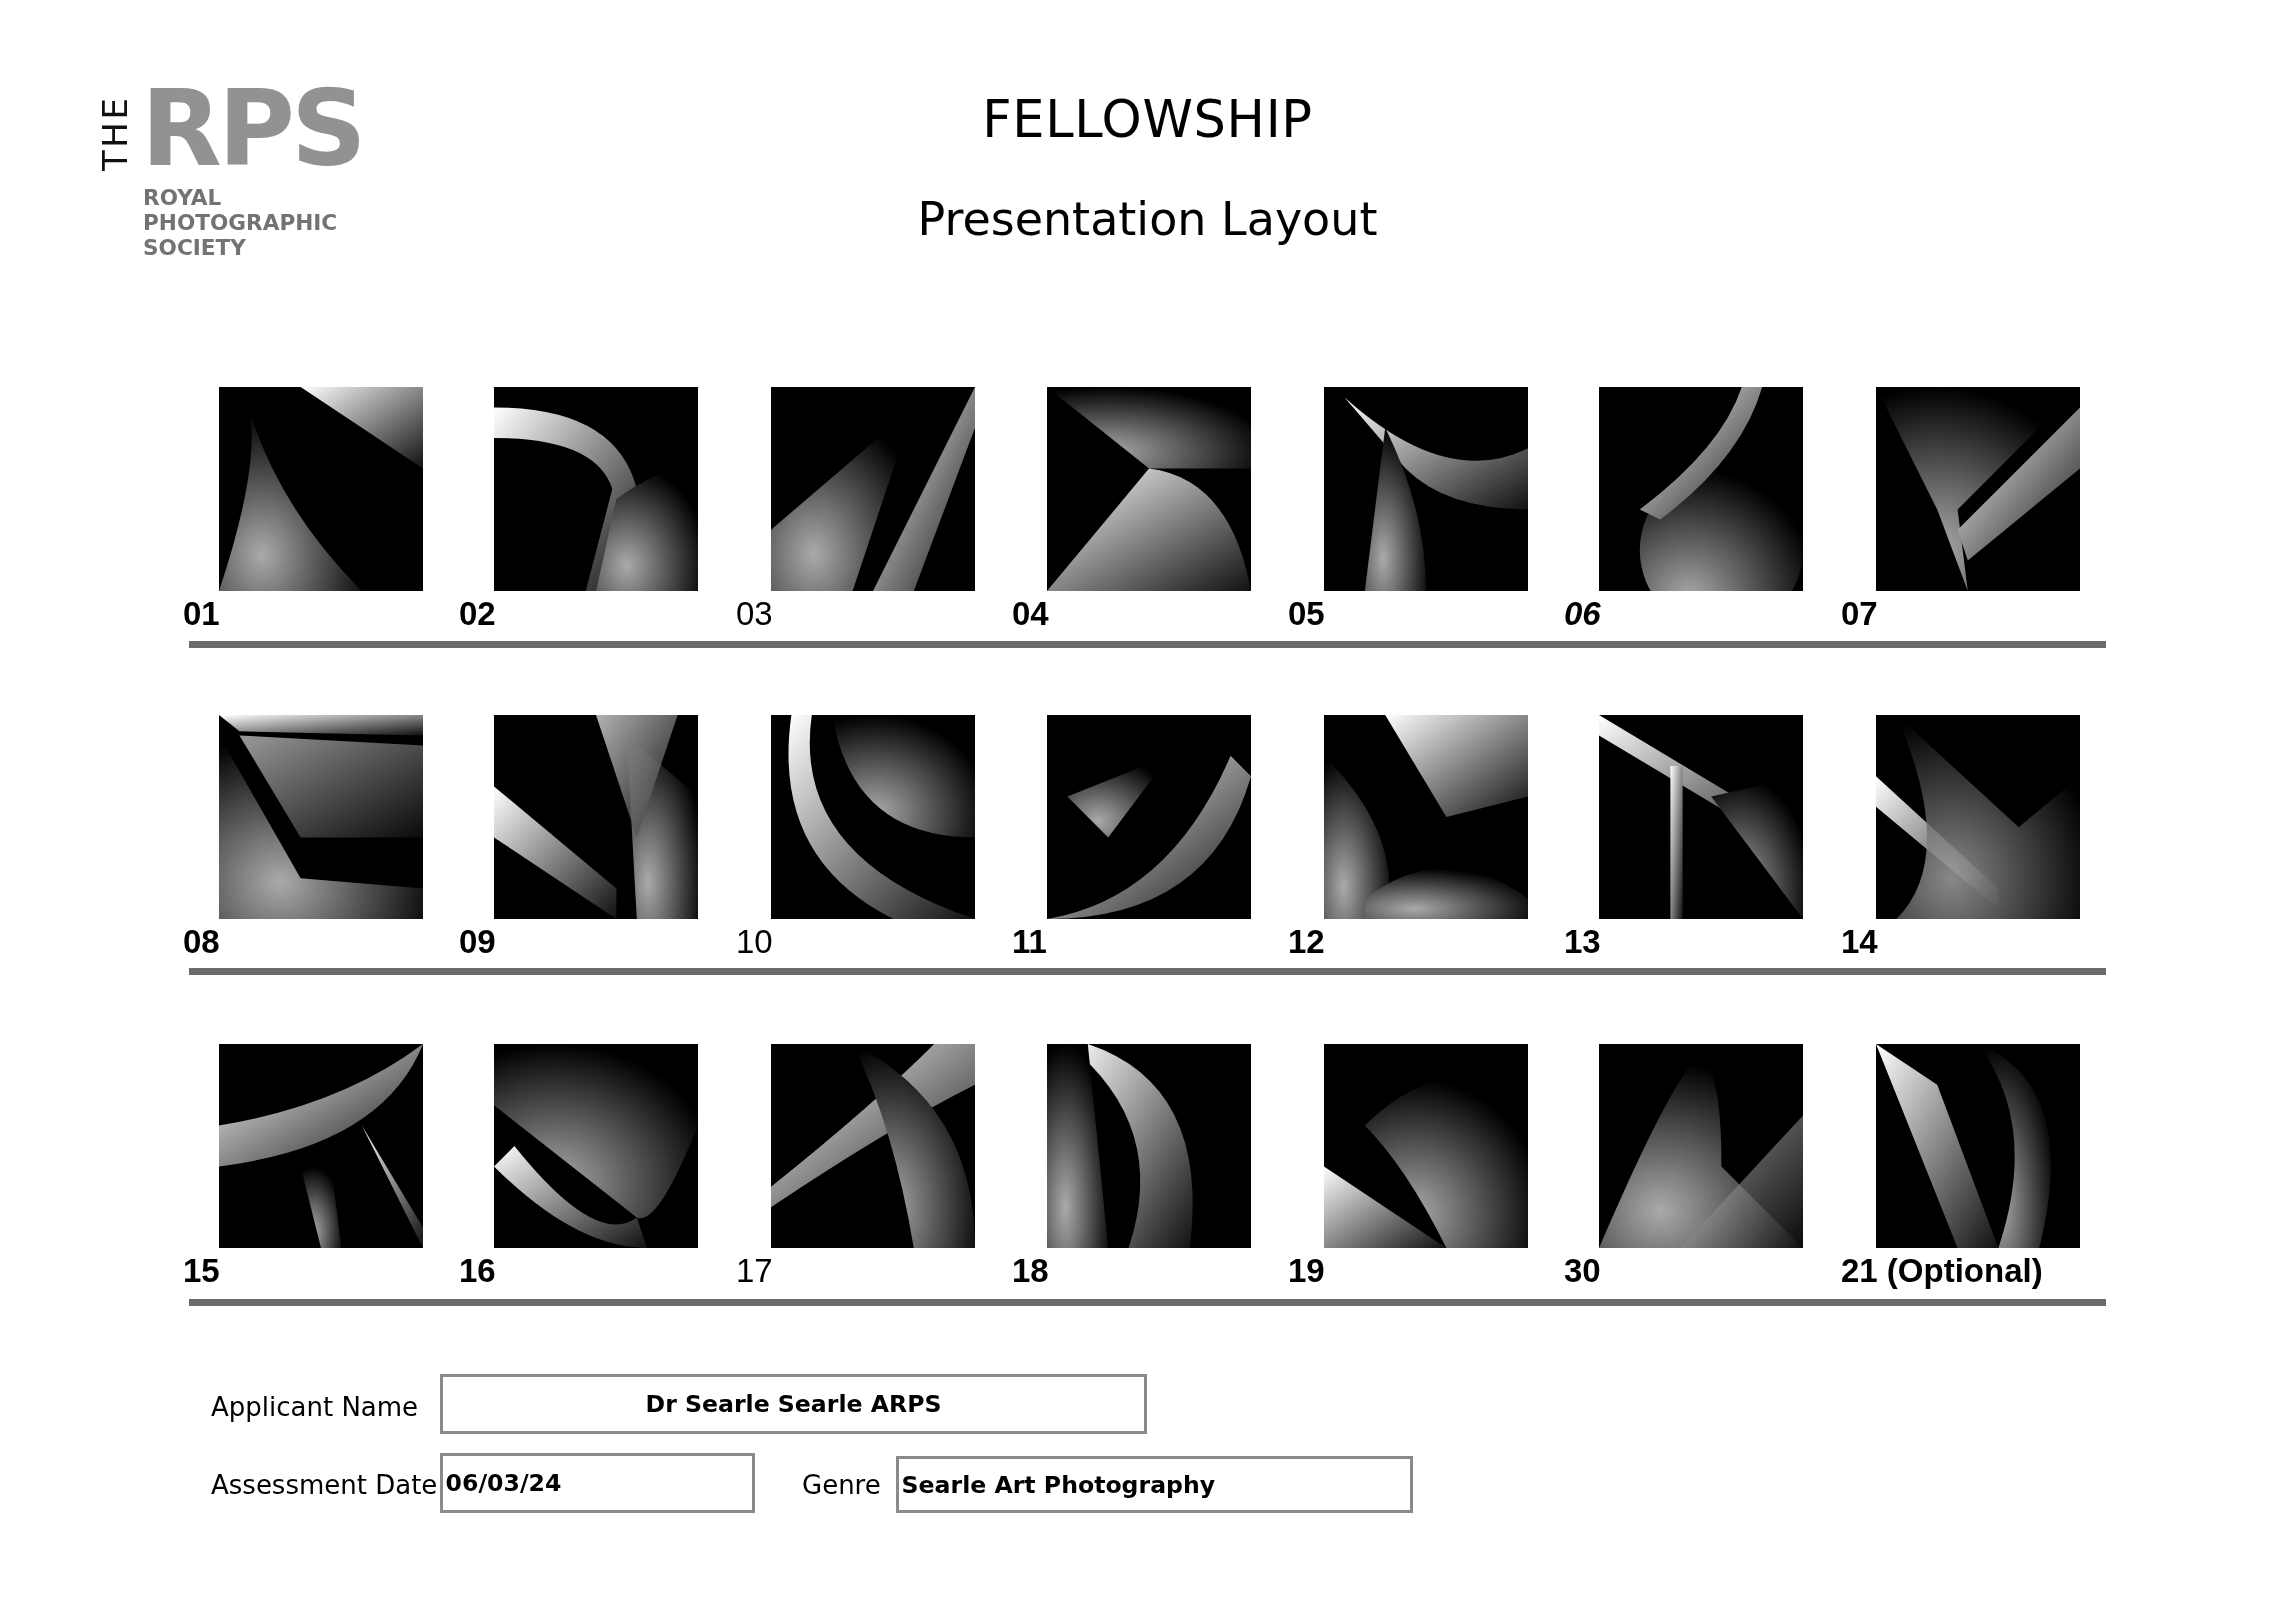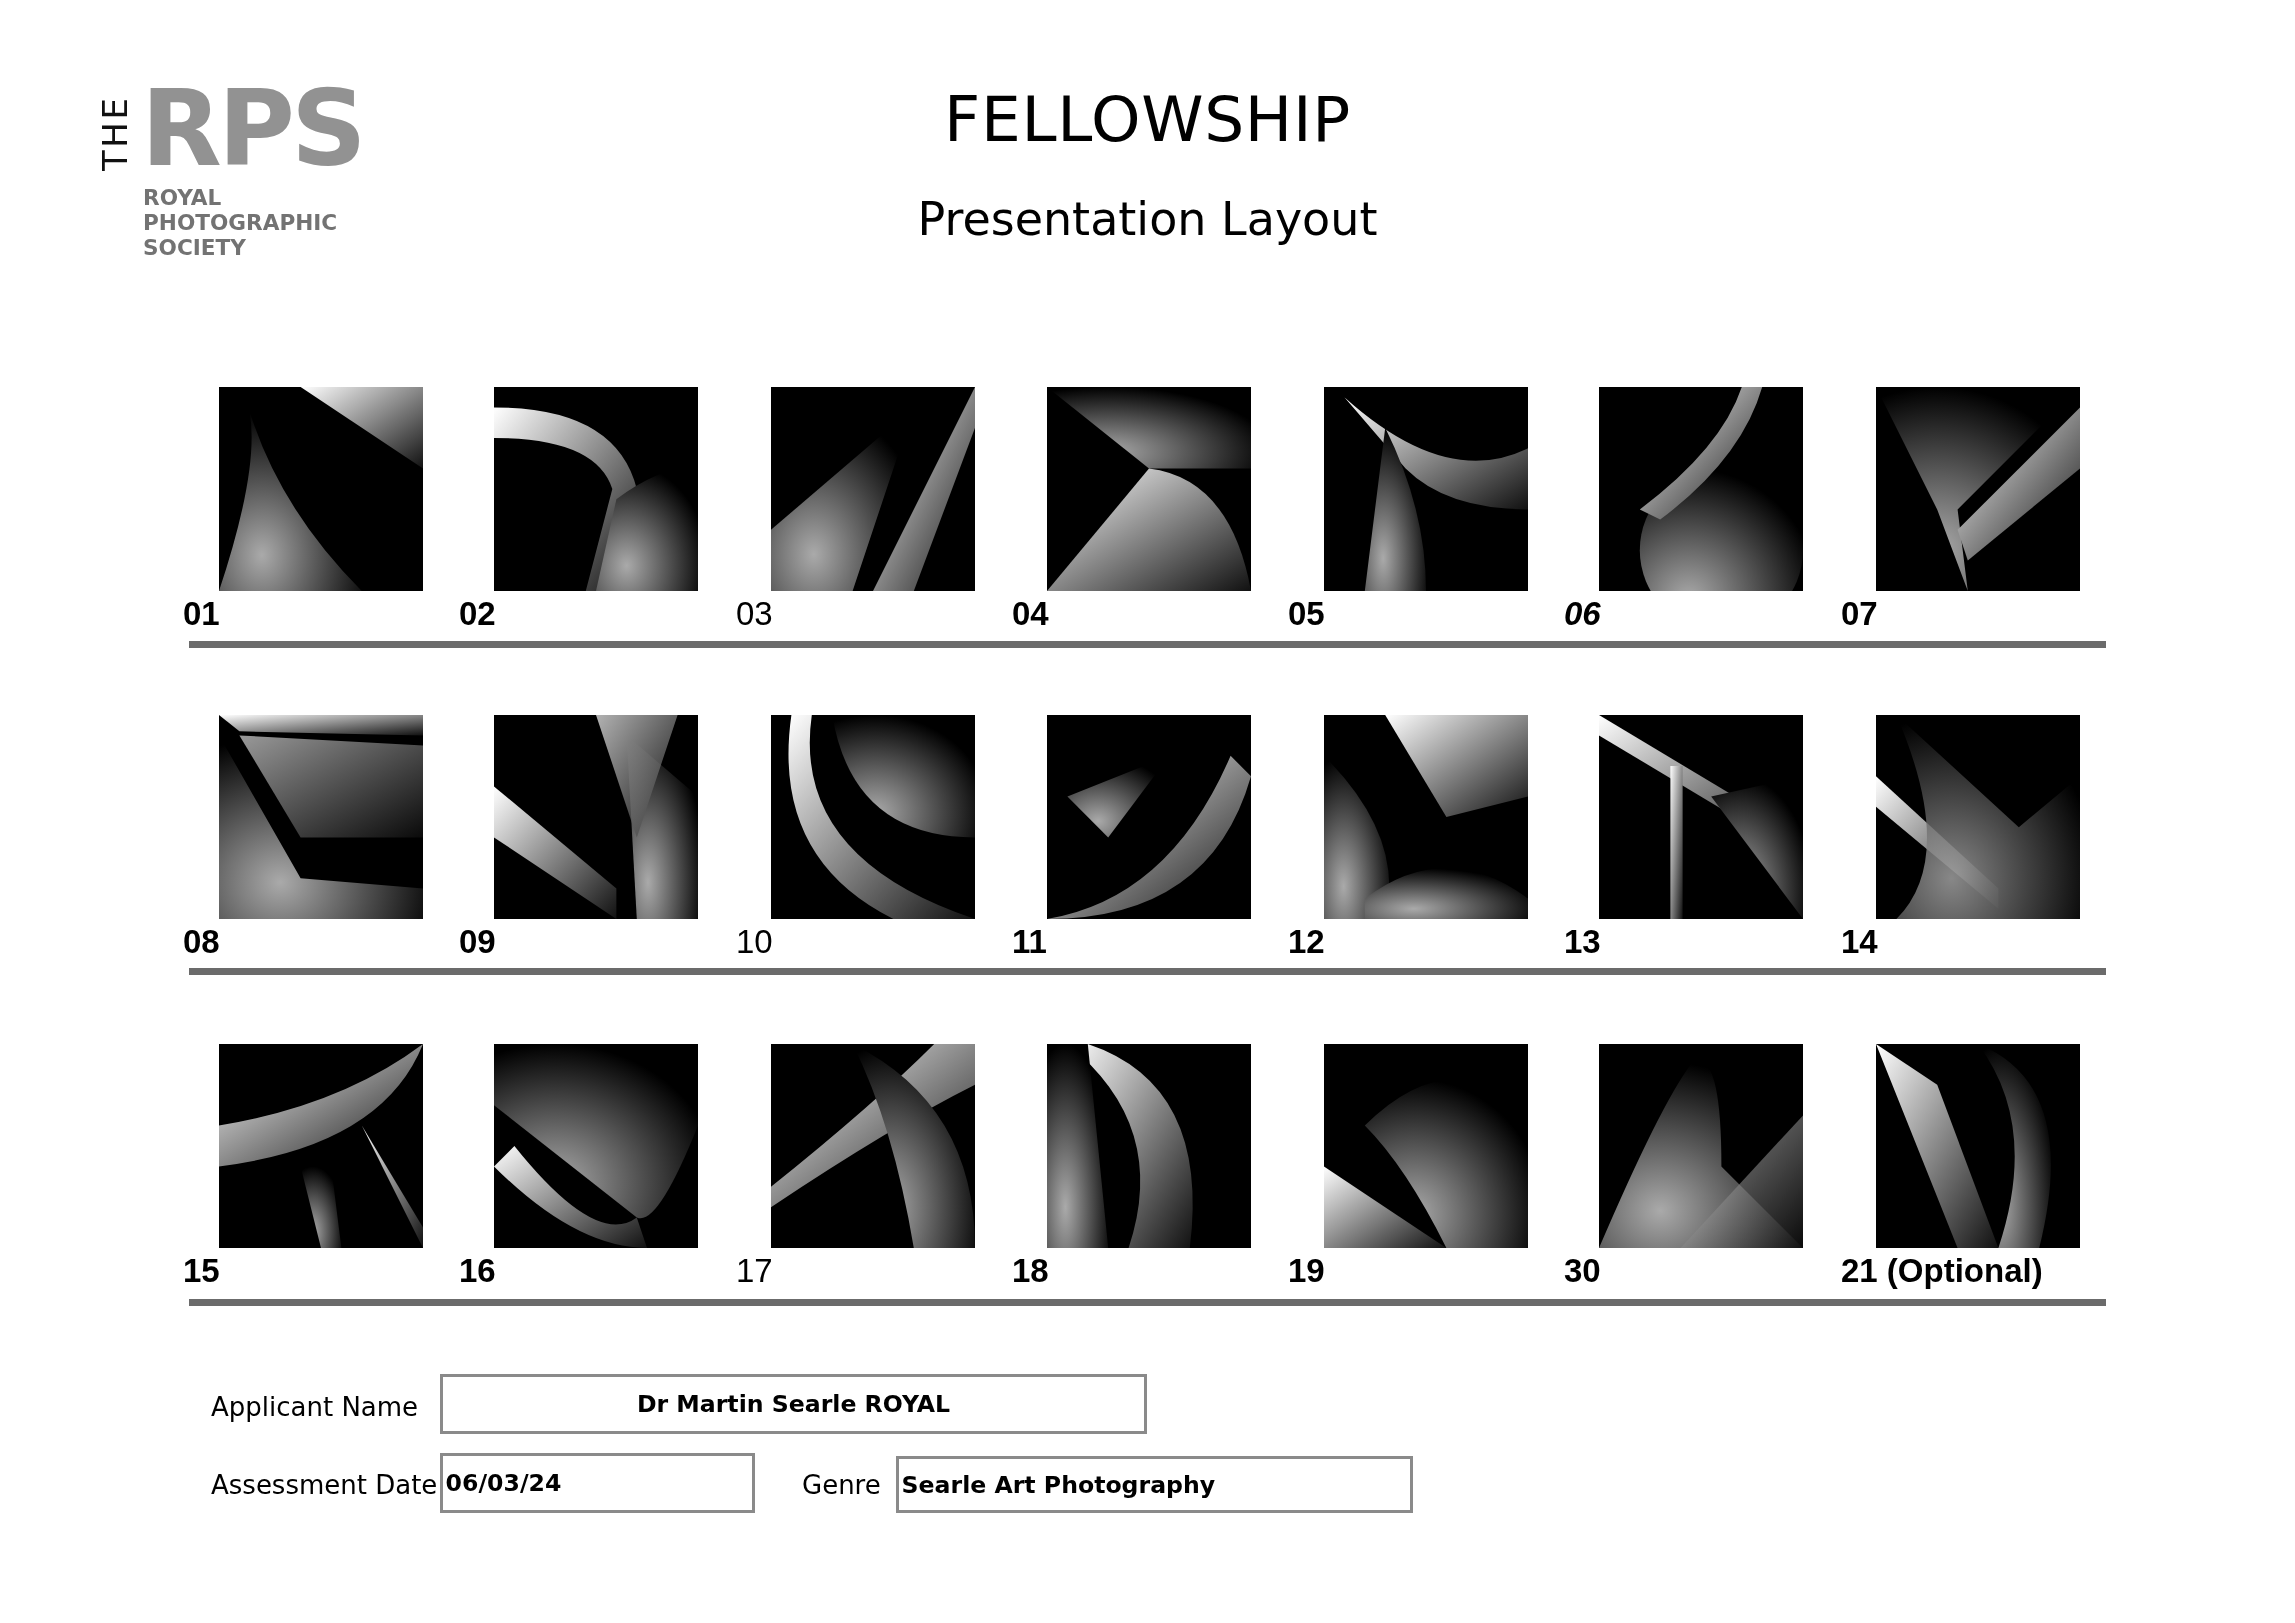--- a/index.html
+++ b/index.html
@@ -2,21 +2,21 @@
 <html style="font-size:10.5px"><head>
 <meta charset="utf-8">
 <style>
   html,body{margin:0;padding:0;background:#fff;}
   body{width:2295px;height:1623px;position:relative;overflow:hidden;font-family:"DejaVu Sans",sans-serif;}
   .logo-the{position:absolute;left:98px;top:92px;width:39px;height:79px;}
   .logo-the span{position:absolute;left:0;top:0;transform-origin:left top;transform:rotate(-90deg) translate(-79px,0);font-family:"DejaVu Sans",sans-serif;font-size:34px;color:#111;letter-spacing:2.6px;line-height:34px;}
   .logo-rps{position:absolute;left:141px;top:80px;font-family:"DejaVu Sans",sans-serif;font-weight:bold;font-size:105px;line-height:98px;color:#929292;letter-spacing:-3.9px;}
   .logo-sub{position:absolute;left:143px;top:185px;font-family:"DejaVu Sans",sans-serif;font-weight:bold;font-size:21.6px;line-height:25px;color:#737373;}
   .title{position:absolute;left:0;width:2295px;text-align:center;font-family:"DejaVu Sans",sans-serif;color:#000;}
-  .t1{top:80px;font-size:63px;line-height:79px;letter-spacing:0.7px;}
+  .t1{top:80px;font-size:51px;line-height:79px;letter-spacing:0.7px;}
   .t2{top:177px;font-size:46px;line-height:85px;}
   .thumb{position:absolute;width:204px;height:204px;background:#000;overflow:hidden;}
   .thumb svg{width:100%;height:100%;display:block;}
   .lbl{position:absolute;width:275px;font-family:"Liberation Sans",sans-serif;font-size:33px;color:#000000;line-height:37px;}
   .lbl.b{font-weight:bold;}
   .rule{position:absolute;left:189px;width:1917px;height:6.5px;background:#6b6b6b;}
   .flabel{position:absolute;font-family:"DejaVu Sans",sans-serif;font-size:26px;color:#000;line-height:33px;}
   .fbox{position:absolute;border:3.3px solid #8a8a8a;box-sizing:border-box;background:#fff;font-family:"DejaVu Sans",sans-serif;font-weight:bold;font-size:23.6px;color:#000;display:flex;align-items:center;}
 </style>
 </head>
@@ -400,20 +400,20 @@
       </svg>
     </div>
     <div class="lbl b" style="left: 1841px; top: 1252px;">21 (Optional)</div>
   </div>
 
 <div class="rule" style="top:641px"></div>
 <div class="rule" style="top:968px"></div>
 <div class="rule" style="top:1299px"></div>
 
 <div class="flabel" style="left:211px;top:1391px">Applicant Name</div>
-<div class="fbox" style="left:440px;top:1374px;width:707px;height:60px;justify-content:center;">Dr Martin Searle ROYAL</div>
+<div class="fbox" style="left:440px;top:1374px;width:707px;height:60px;justify-content:center;">Dr Searle Searle ARPS</div>
 
 <div class="flabel" style="left:211px;top:1469px">Assessment Date</div>
 <div class="fbox" style="left:440px;top:1453px;width:315px;height:60px;padding-left:2.6px;">06/03/24</div>
 
 <div class="flabel" style="left:802px;top:1469px">Genre</div>
 <div class="fbox" style="left:896px;top:1456px;width:517px;height:57px;padding-left:2.6px;">Searle Art Photography</div>
 
 
 </body></html>

